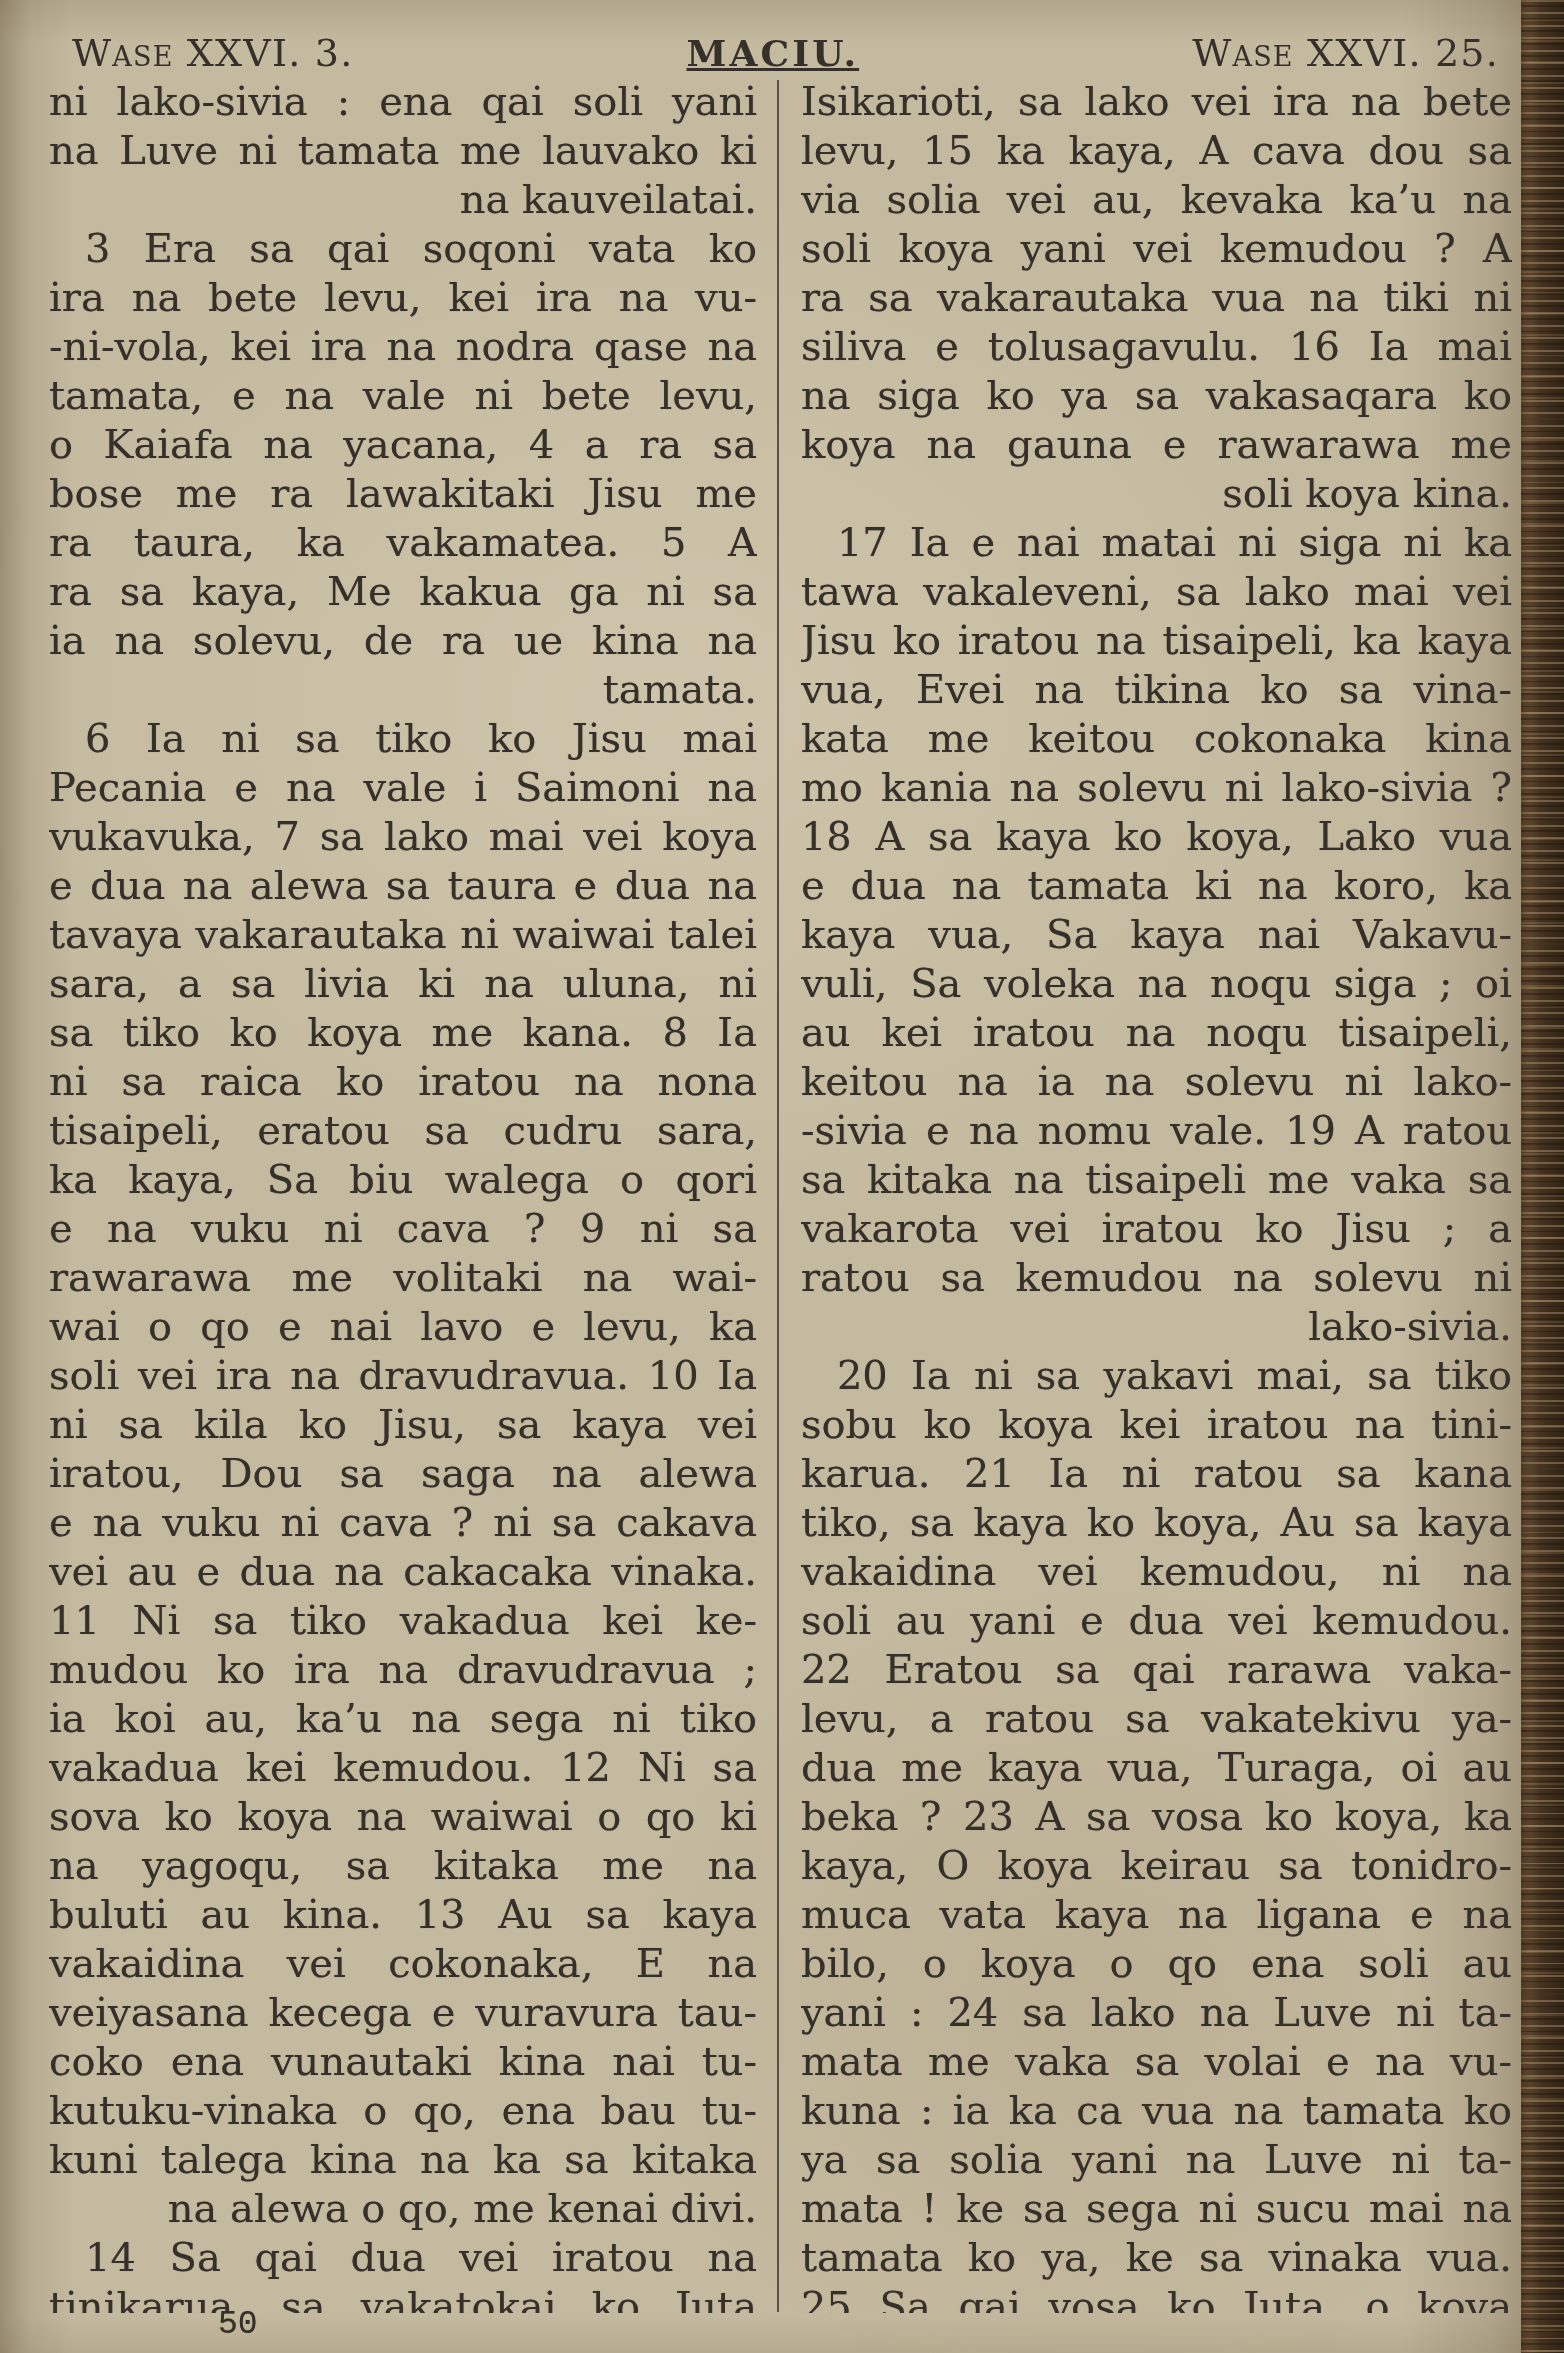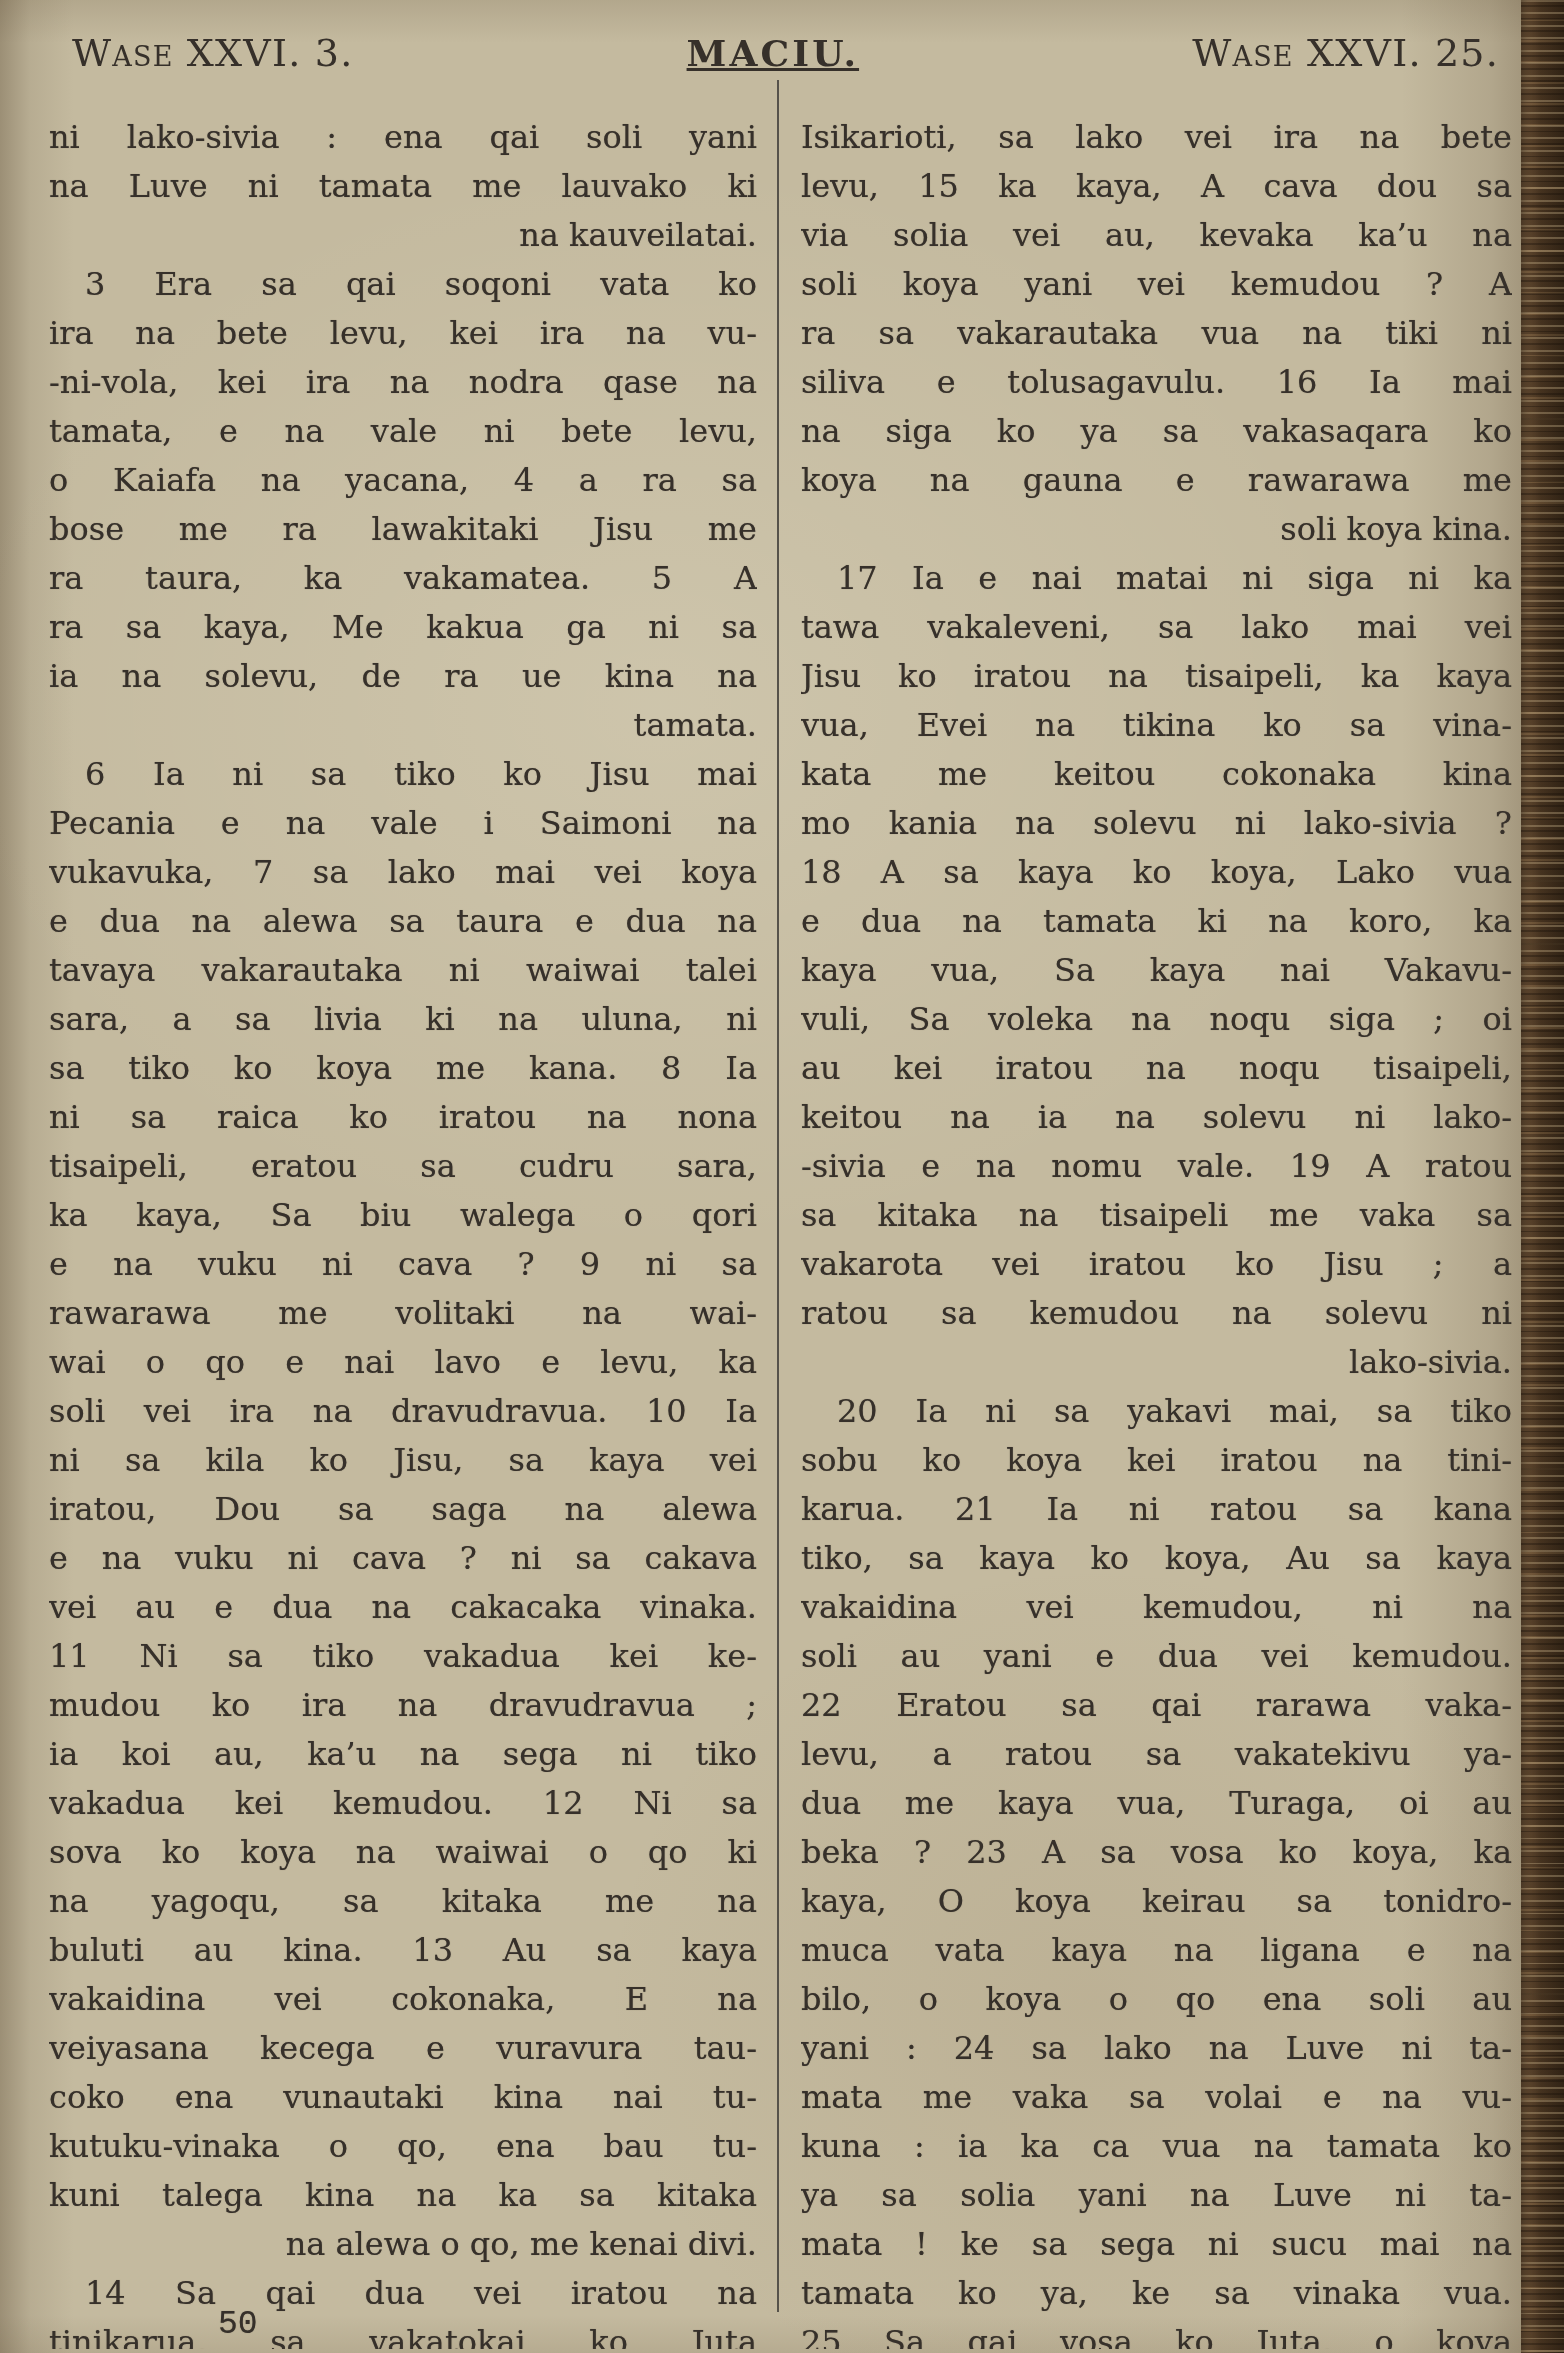--- a/index.html
+++ b/index.html
@@ -36,24 +36,23 @@
   }
   .book-title{
     font-family:"DejaVu Serif", "Liberation Serif", serif;
     font-size:36px;line-height:1;font-weight:600;letter-spacing:3.1px;text-decoration:underline;
   }
   .body{
     position:absolute;top:77px;left:49px;width:1463px;display:flex;
   }
   .col{
     font-family:"DejaVu Serif", "Liberation Serif", serif;
-    font-size:32px;line-height:49px;color:var(--ink,#38322a);
+    font-size:40px;line-height:49px;color:var(--ink,#38322a);
     height:2236px;overflow:hidden;
     text-shadow:0 0 0.8px rgba(58,52,44,0.55);
-    margin-top:36px;
   }
   .col-left{width:708px;}
   .col-right{flex:1;}
   .divider{
     width:1.6px;height:2232px;margin-left:20.3px;margin-right:22px;margin-top:3.1px;
     background:var(--divider,#56524a);
   }
   .line{text-align:justify;text-align-last:justify;}
   .line.e{text-align:right;text-align-last:auto;}
   .line.ij{text-indent:36px;}

